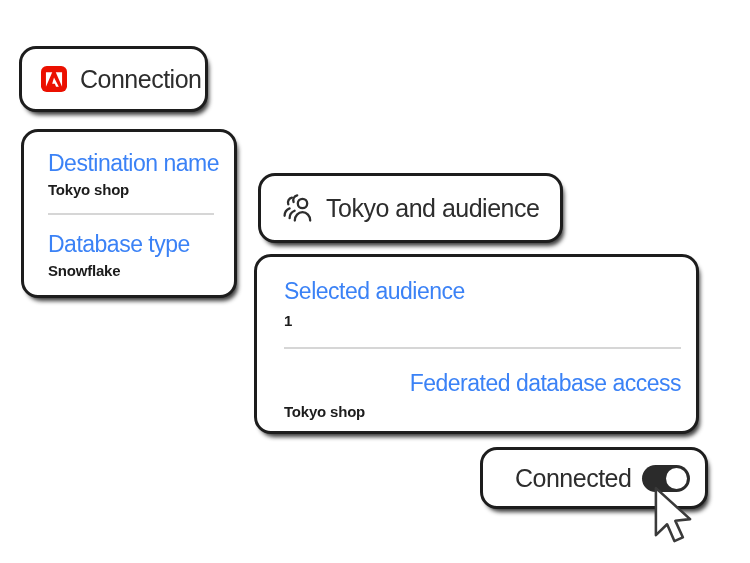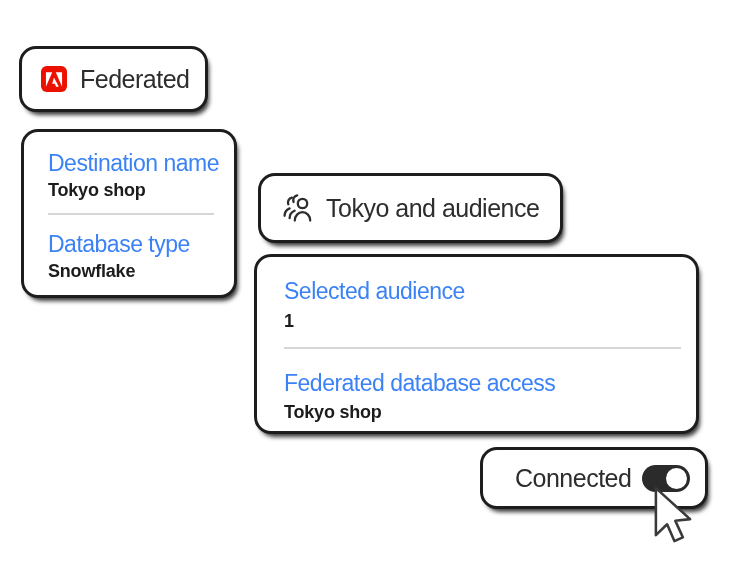--- a/index.html
+++ b/index.html
@@ -30,21 +30,21 @@
     white-space: nowrap;
   }
   .label {
     font-size: 23px;
     color: #3b82f6;
     letter-spacing: -0.5px;
     line-height: 28px;
     white-space: nowrap;
   }
   .value {
-    font-size: 18px;
+    font-size: 15px;
     font-weight: bold;
     color: #1c1c1c;
     letter-spacing: -0.2px;
     line-height: 20px;
     white-space: nowrap;
   }
   .divider {
     height: 2px;
     background: #d6d6d6;
     border: none;
@@ -91,21 +91,21 @@
   
   .card-summary {
     left: 254px; top: 254px;
     width: 445px; height: 180px;
     padding: 20px 15px 0 27px;
   }
   .stats-row { display: flex; }
   .stat-col1 { width: 207px; flex: 0 0 207px; }
   .stat .value { margin-top: 6px; }
   .card-summary .divider { margin-top: 16px; }
-  .fed-label { margin-top: 20px; }
+  .fed-label { margin-top: 20px; text-align: right; }
   .fed-value { margin-top: 5px; }
 
   
   .card-connected {
     left: 480px; top: 447px;
     width: 228px; height: 62px;
     display: flex; align-items: center; justify-content: space-between;
     padding: 0 15px 0 32px;
   }
   .toggle {
@@ -140,21 +140,21 @@
 
   <div class="card card-connection">
     <svg class="adobe-logo" viewBox="0 0 100 100" aria-hidden="true">
       <rect x="0" y="0" width="100" height="100" rx="22" fill="#EB1000"></rect>
       <g fill="#ffffff" transform="translate(19,24) scale(0.62)">
         <path d="M39 0 H0 V90 Z"></path>
         <path d="M61 0 H100 V90 Z"></path>
         <path d="M50 33 L79.9 90 L62.6 90 L55.4 71.8 L38.7 71.8 Z"></path>
       </g>
     </svg>
-    <span class="title">Federated</span>
+    <span class="title">Connection</span>
   </div>
 
   <div class="card card-destination">
     <div class="label">Destination name</div>
     <div class="value">Tokyo shop</div>
     <div class="divider"></div>
     <div class="label">Database type</div>
     <div class="value">Snowflake</div>
   </div>
 

